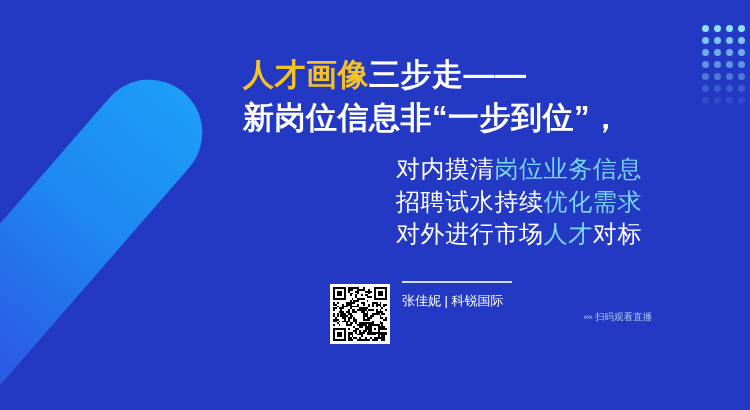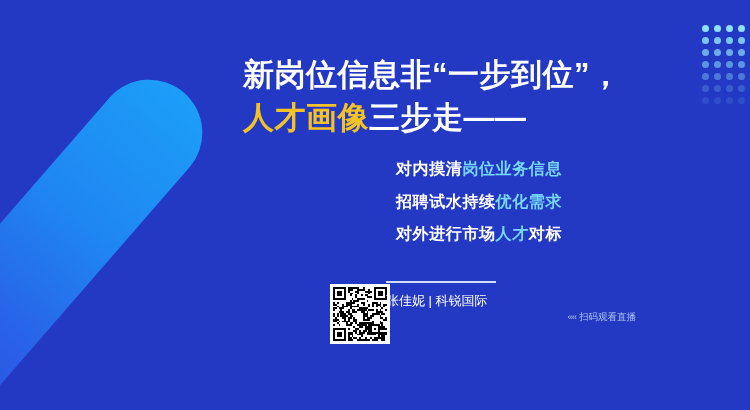--- a/index.html
+++ b/index.html
@@ -67,22 +67,22 @@
 
   
   .points {
     position: absolute;
     left: 396px;
     top: 153px;
     width: 260px;
     text-align: left;
   }
   .points .pt-line {
-    font-size: 16px;
-    font-weight: bold;
+    font-size: 24px;
+    font-weight: normal;
     line-height: 32.5px;
     color: #ffffff;
     letter-spacing: 0.6px;
     white-space: nowrap;
   }
   .pt-accent { color: #78d7f7; }
 
   
   .qr-wrap {
     position: absolute;
@@ -92,21 +92,21 @@
     height: 60px;
     background: #ffffff;
     padding: 3px;
     box-sizing: border-box;
   }
   .qr-wrap svg { display: block; }
 
   
   .speaker {
     position: absolute;
-    left: 386px;
+    left: 402px;
     top: 281px;
     width: 250px;
   }
   .speaker .rule {
     width: 110px;
     height: 2px;
     background: #cfe0f6;
     margin-bottom: 8px;
   }
   .speaker .sp-name {
@@ -163,22 +163,22 @@
       <div class="dot" style="left: 12px; top: 60px; opacity: 0.22;"></div>
       <div class="dot" style="left: 24px; top: 60px; opacity: 0.22;"></div>
       <div class="dot" style="left: 36px; top: 60px; opacity: 0.22;"></div>
       <div class="dot" style="left: 0px; top: 72px; opacity: 0.12;"></div>
       <div class="dot" style="left: 12px; top: 72px; opacity: 0.12;"></div>
       <div class="dot" style="left: 24px; top: 72px; opacity: 0.12;"></div>
       <div class="dot" style="left: 36px; top: 72px; opacity: 0.12;"></div>
     </div>
 
   <div class="headline">
+    <div class="hl-line"><span class="hl-accent">人才画像</span><span>三步走——</span></div>
     <div class="hl-line">新岗位信息非“一步到位”，</div>
-    <div class="hl-line"><span class="hl-accent">人才画像</span><span>三步走——</span></div>
   </div>
 
   <div class="points">
     <div class="pt-line"><span>对内摸清</span><span class="pt-accent">岗位业务信息</span><span></span></div>
     <div class="pt-line"><span>招聘试水持续</span><span class="pt-accent">优化需求</span><span></span></div>
     <div class="pt-line"><span>对外进行市场</span><span class="pt-accent">人才</span><span>对标</span></div>
   </div>
 
   <div class="qr-wrap">
     <svg id="qr-svg" width="54" height="54" viewBox="0 0 29 29" shape-rendering="crispEdges">

